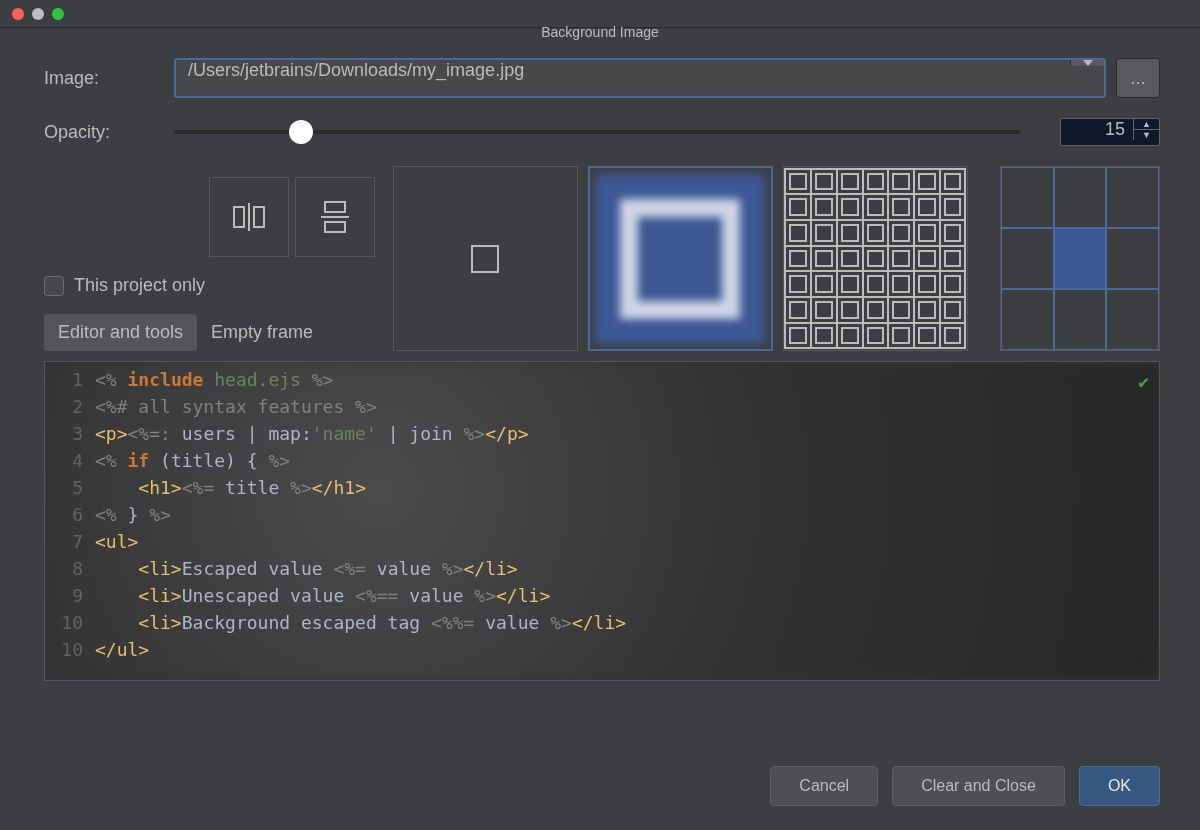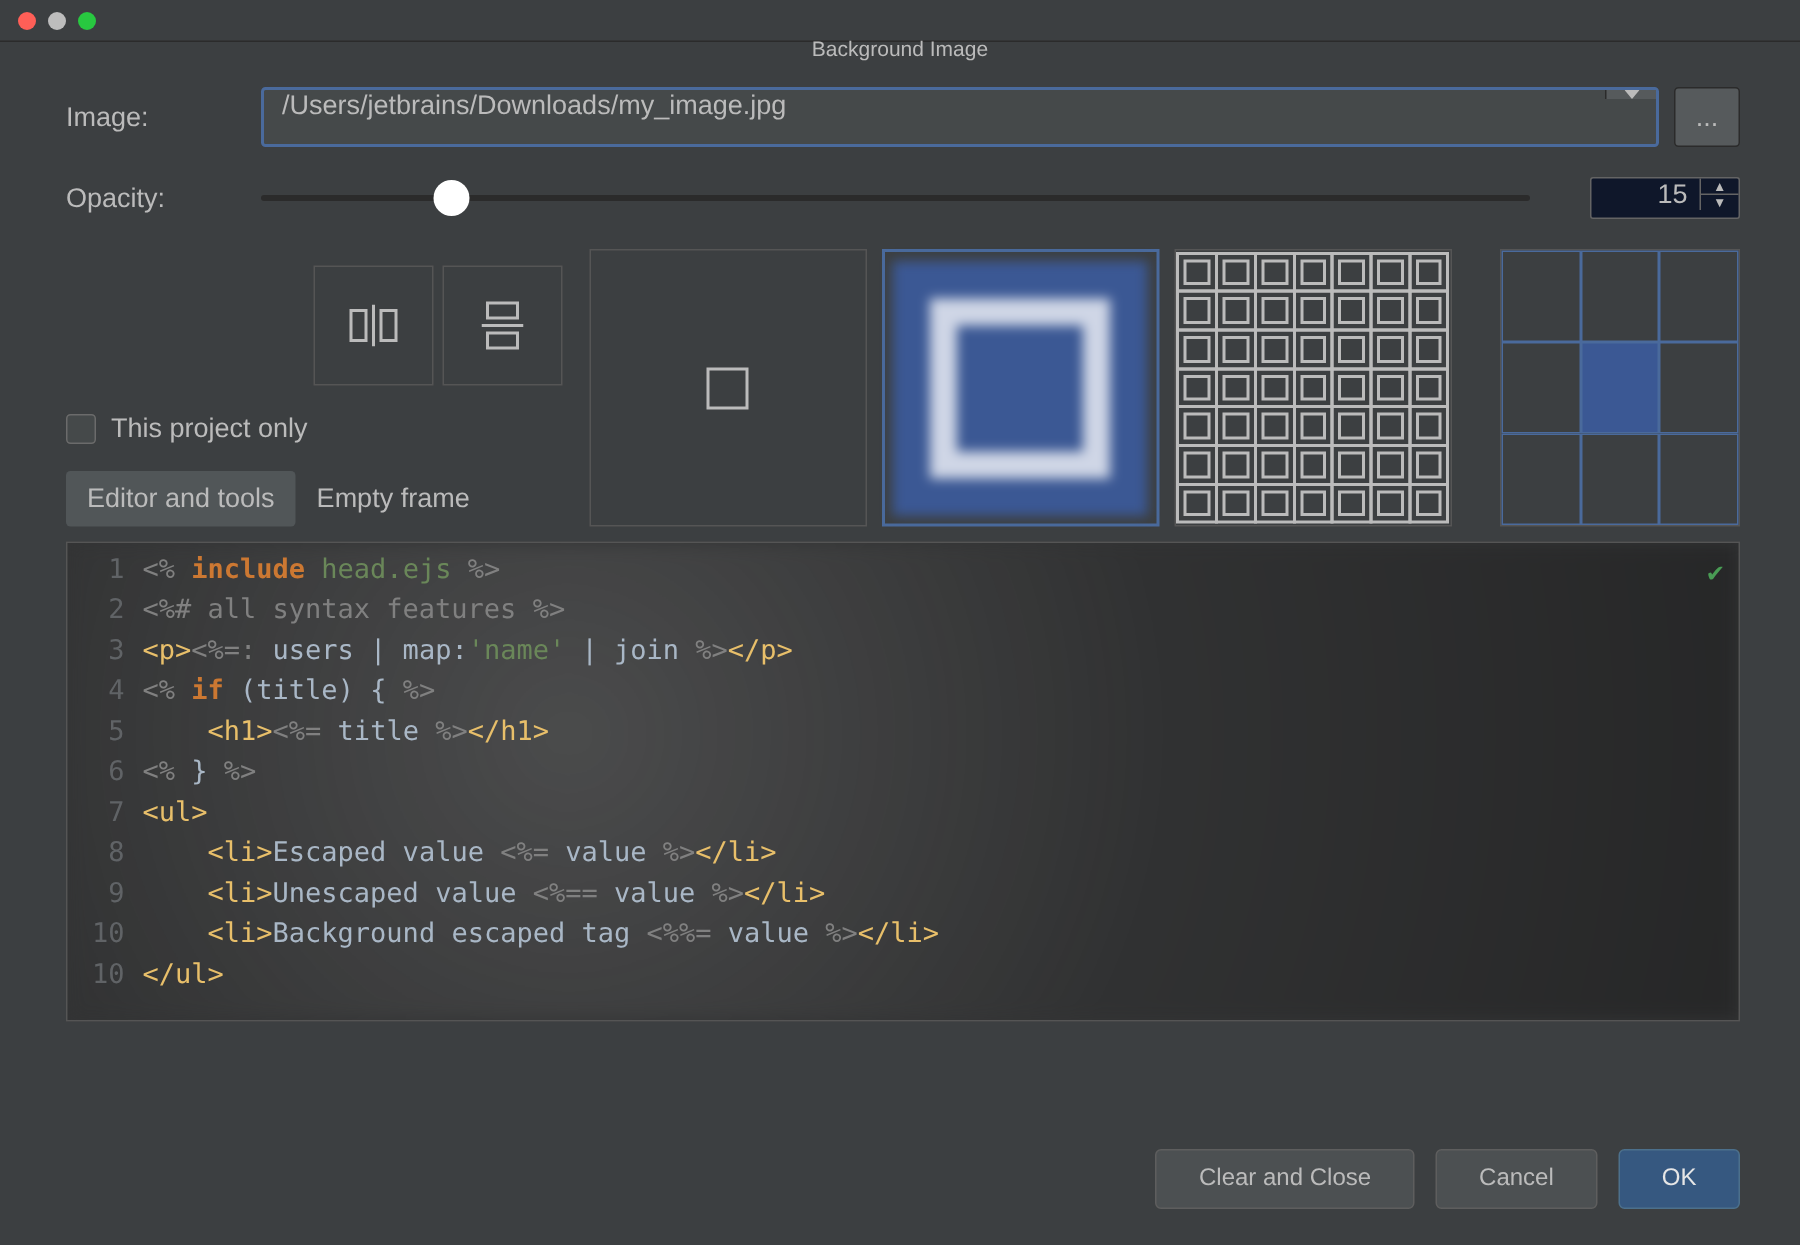--- a/index.html
+++ b/index.html
@@ -479,16 +479,16 @@
     <span class="c-tag">&lt;li&gt;</span><span class="c-txt">Escaped value </span><span class="c-delim">&lt;%=</span> <span class="c-txt">value</span> <span class="c-delim">%&gt;</span><span class="c-tag">&lt;/li&gt;</span>
     <span class="c-tag">&lt;li&gt;</span><span class="c-txt">Unescaped value </span><span class="c-delim">&lt;%==</span> <span class="c-txt">value</span> <span class="c-delim">%&gt;</span><span class="c-tag">&lt;/li&gt;</span>
     <span class="c-tag">&lt;li&gt;</span><span class="c-txt">Background escaped tag </span><span class="c-delim">&lt;%%=</span> <span class="c-txt">value</span> <span class="c-delim">%&gt;</span><span class="c-tag">&lt;/li&gt;</span>
 <span class="c-tag">&lt;/ul&gt;</span></div>
     <div class="check">✔</div>
   </div>
 
 </div>
 
 <div class="button-bar">
+  <div class="btn">Cancel</div>
   <div class="btn">Clear and Close</div>
-  <div class="btn">Cancel</div>
   <div class="btn primary">OK</div>
 </div>
 
 </body></html>

